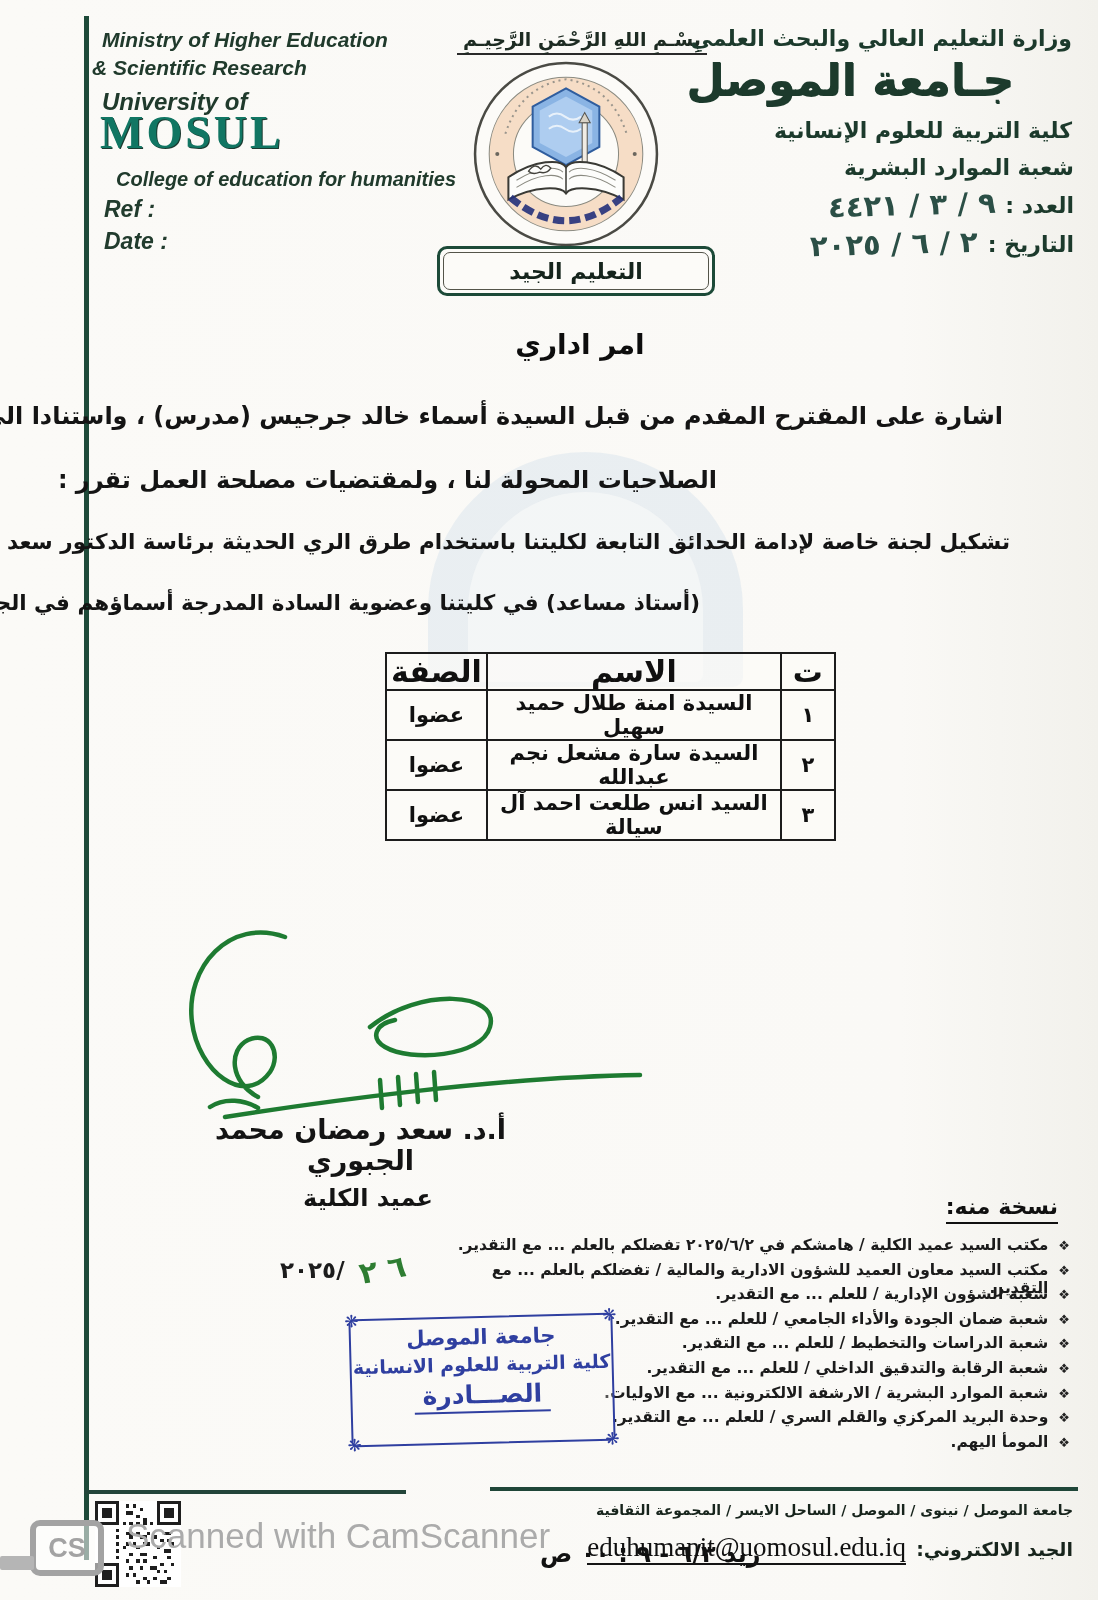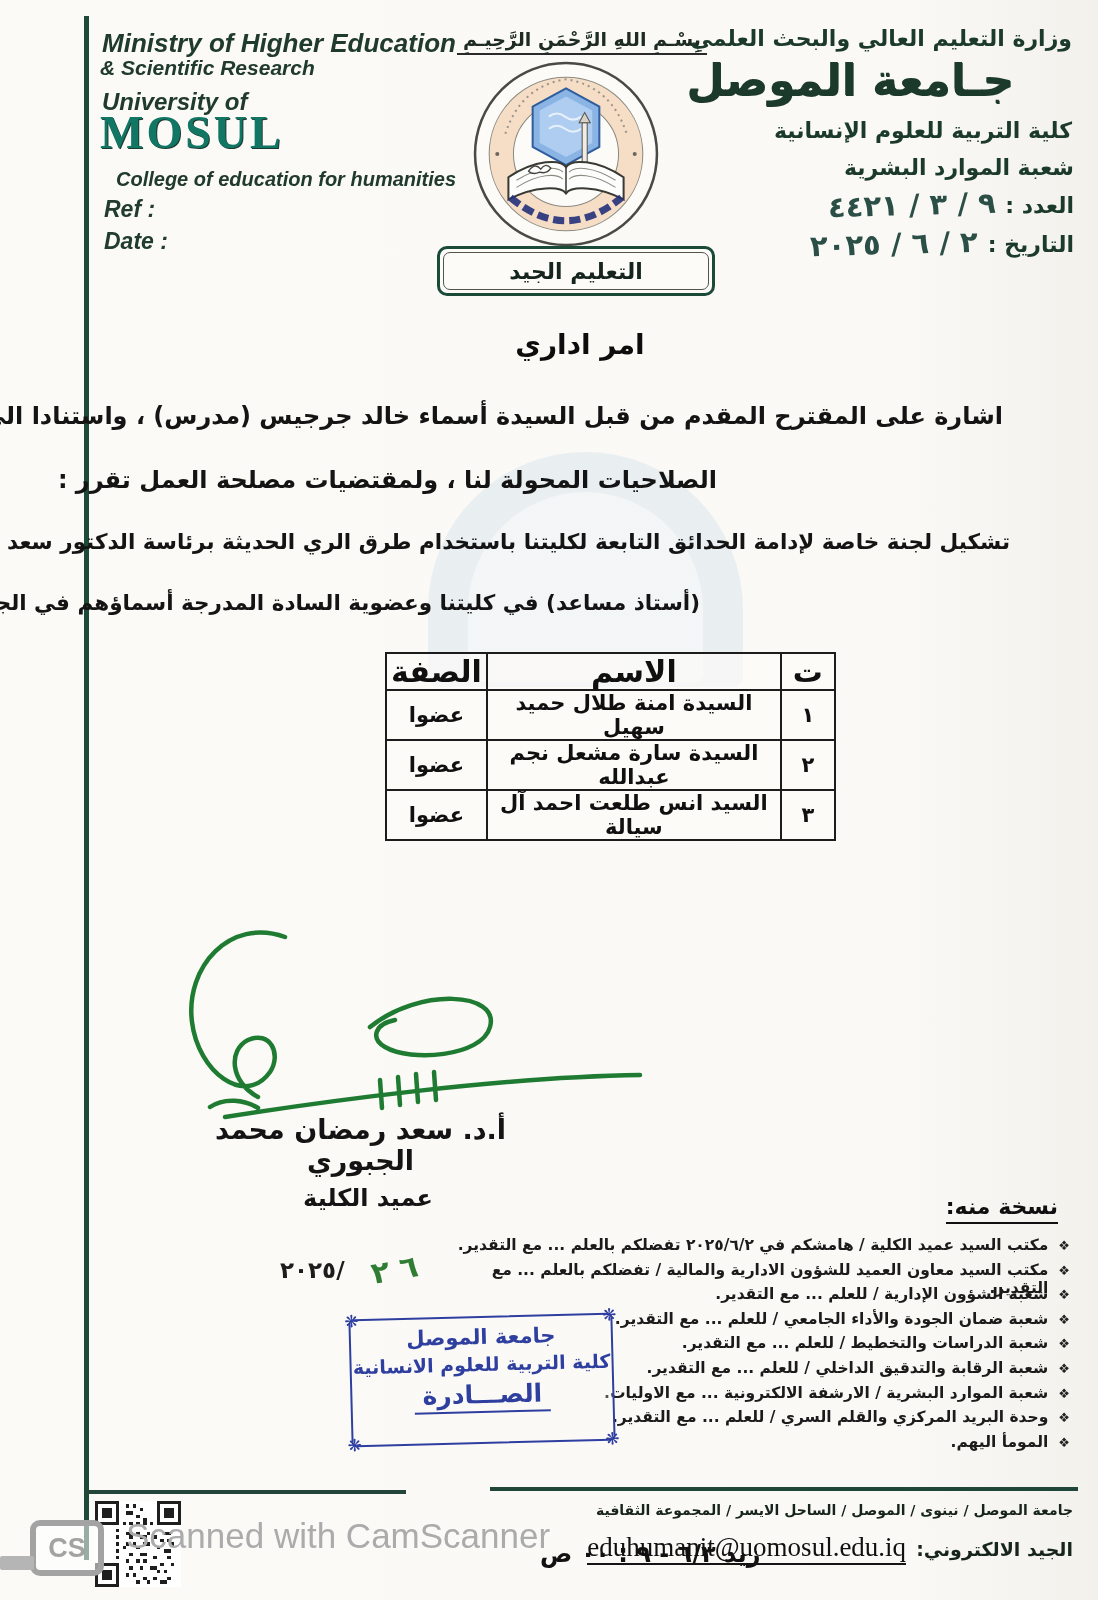--- a/index.html
+++ b/index.html
@@ -6,22 +6,22 @@
   .page{
     position:relative;width:1098px;height:1600px;margin:0 auto;overflow:hidden;
     background:linear-gradient(90deg,#fbfaf7 0%,#faf9f6 82%,#f2f1ec 100%);
     font-family:"DejaVu Sans",sans-serif;color:#161616;
   }
   .abs{position:absolute;}
   
   .left-rule{left:84px;top:16px;width:5px;height:1544px;background:#1e4a39;}
   
   .en{font-family:"Liberation Sans",sans-serif;font-weight:bold;font-style:italic;color:#203a2c;}
-  .en-l1{left:102px;top:28px;font-size:26px;}
-  .en-l2{left:100px;top:56px;font-size:21px;}
+  .en-l1{left:102px;top:28px;font-size:21px;}
+  .en-l2{left:92px;top:56px;font-size:21px;}
   .en-l3{left:102px;top:88px;font-size:24px;}
   .mosul{left:100px;top:106px;font-family:"Liberation Serif",serif;font-weight:bold;font-style:normal;
          font-size:46px;letter-spacing:3px;color:#117663;text-shadow:1px 1px 0 #1c3a30;}
   .en-l5{left:116px;top:160px;font-size:20px;margin-top:8px;}
   .ref{left:104px;top:196px;font-size:23px;color:#223c2e;}
   .date{left:104px;top:228px;font-size:23px;color:#223c2e;}
   
   .bismillah{left:452px;top:28px;width:260px;text-align:center;font-size:19px;font-weight:bold;color:#1d2b22;}
   .bismillah span{border-bottom:2px solid #2a2a2a;padding:0 6px 3px;}
   .logo{left:470px;top:58px;}
@@ -55,21 +55,21 @@
   
   .tbl{left:385px;top:652px;z-index:2;border-collapse:collapse;direction:rtl;background:rgba(253,252,249,.6);}
   .tbl th,.tbl td{border:2.4px solid #1c1c1c;text-align:center;font-weight:bold;color:#101010;padding:0 4px;}
   .tbl th{height:32px;font-size:30px;}
   .tbl td{height:29px;font-size:21px;}
   .c-num{width:44px;} .c-name{width:284px;} .c-role{width:72px;}
   
   .sig-svg{left:170px;top:912px;z-index:1;}
   .sig-name{left:188px;top:1114px;width:345px;text-align:center;font-size:27px;font-weight:900;color:#141414;direction:rtl;}
   .sig-title{left:277px;top:1184px;width:182px;text-align:center;font-size:24px;font-weight:900;color:#141414;direction:rtl;}
-  .sig-date{left:280px;top:1252px;direction:ltr;display:flex;align-items:center;gap:26px;}
+  .sig-date{left:280px;top:1252px;direction:ltr;display:flex;align-items:center;gap:14px;}
   .sig-date .yr{font-size:23px;font-weight:bold;color:#1c1c1c;letter-spacing:1px;}
   .sig-date .hand{font-size:30px;font-weight:bold;color:#2e7d32;transform:rotate(-10deg);letter-spacing:6px;}
   
   .copies-h{right:40px;top:1194px;font-size:22px;font-weight:900;color:#101010;direction:rtl;
             border-bottom:2.5px solid #101010;padding-bottom:3px;}
   .copies{right:28px;top:1236px;width:620px;direction:rtl;}
   .copy-item{display:flex;align-items:baseline;gap:10px;height:24.6px;font-size:15.5px;font-weight:bold;color:#1b1b1b;}
   .copy-item .blt{font-size:13px;color:#222;}
   
   .stamp{left:350px;top:1316px;width:260px;height:124px;border:2.5px solid #2f3fa0;border-radius:5px;

